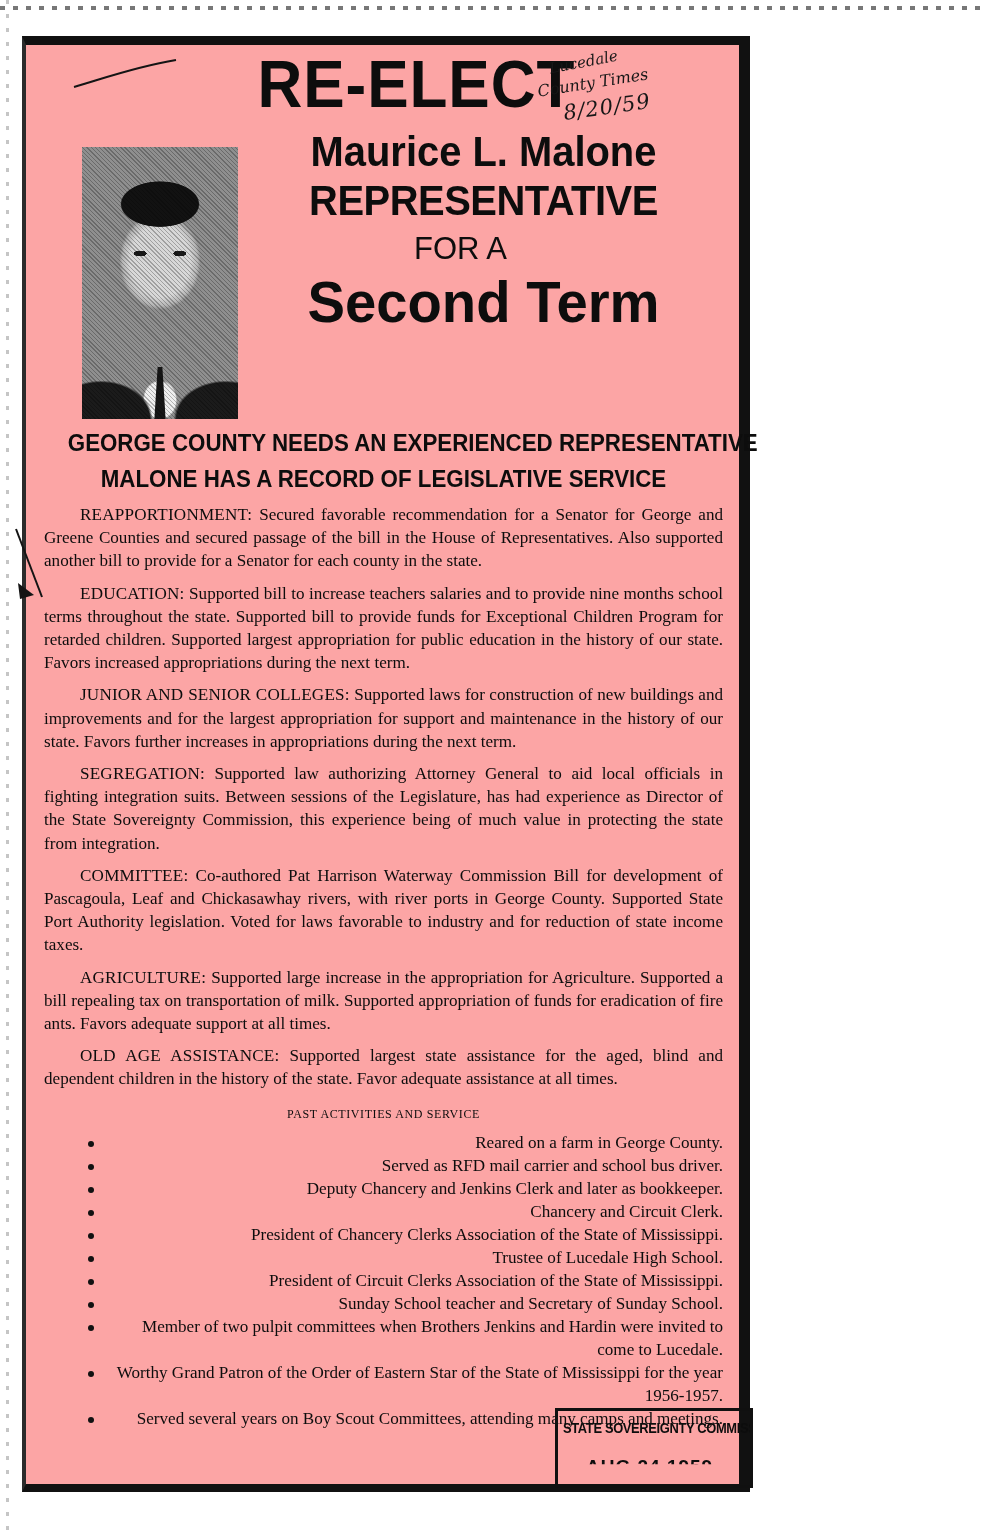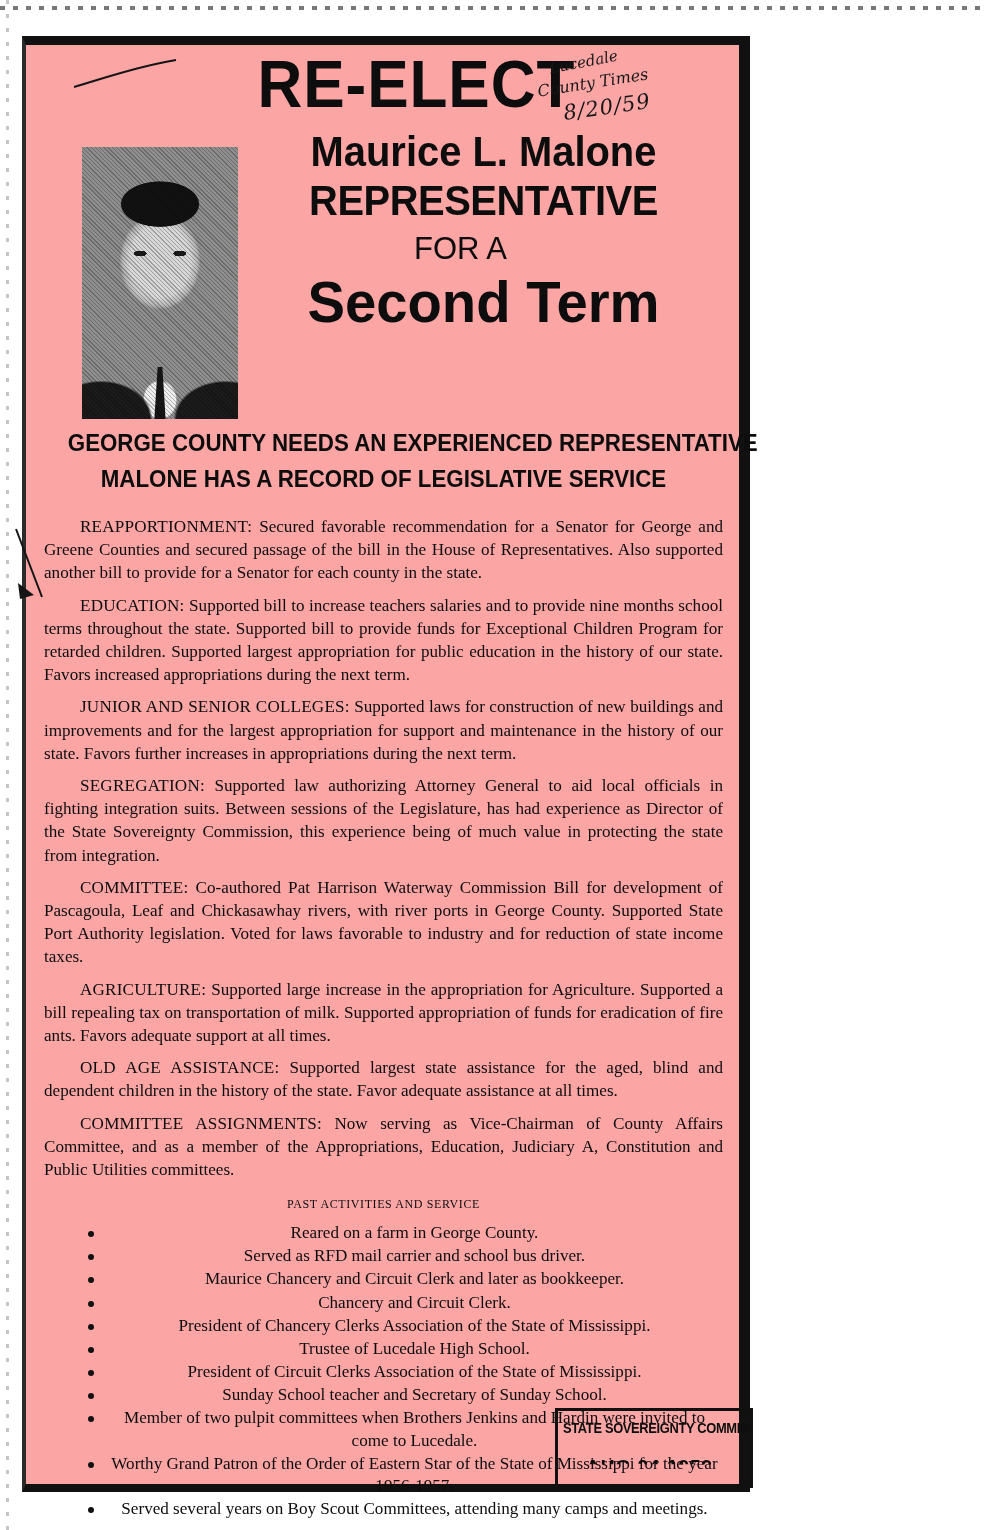--- a/index.html
+++ b/index.html
@@ -195,21 +195,21 @@
     font-family: "Liberation Sans", sans-serif;
     font-weight: bold;
     text-align: center;
     transform: scaleX(.93);
     white-space: nowrap;
   }
   .slogan-1 { font-size: 24px; line-height: 32px; margin-top: 8px; }
   .slogan-2 { font-size: 24px; line-height: 32px; margin-top: 4px; }
 
   
-  .body-copy { margin-top: 20px; }
+  .body-copy { margin-top: 8px; }
   .para {
     font-size: 17.1px;
     line-height: 23.2px;
     text-align: justify;
     text-indent: 36px;
     margin: 0 0 9px 0;
     -webkit-hyphens: none;
     hyphens: none;
   }
   .para .lead { letter-spacing: .2px; }
@@ -221,21 +221,21 @@
     letter-spacing: .6px;
     margin: 6px 0 4px 0;
   }
 
   
   .bullets { margin: 0; padding: 0; list-style: none; }
   .bullets li {
     position: relative;
     font-size: 17.1px;
     line-height: 22.6px;
-    text-align: center;
+    text-align: right;
   }
   .past-list li {
     padding-left: 62px;
     margin-bottom: .5px;
   }
   .past-list li::before {
     content: "";
     position: absolute;
     left: 44px;
     top: 9px;
@@ -349,30 +349,27 @@
       </p>
       <p class="para">
         <span class="lead">COMMITTEE:</span><span> Co-authored Pat Harrison Waterway Commission Bill for development of Pascagoula, Leaf and Chickasawhay rivers, with river ports in George County. Supported State Port Authority legislation. Voted for laws favorable to industry and for reduction of state income taxes.</span>
       </p>
       <p class="para">
         <span class="lead">AGRICULTURE:</span><span> Supported large increase in the appropriation for Agriculture. Supported a bill repealing tax on transportation of milk. Supported appropriation of funds for eradication of fire ants. Favors adequate support at all times.</span>
       </p>
       <p class="para">
         <span class="lead">OLD AGE ASSISTANCE:</span><span> Supported largest state assistance for the aged, blind and dependent children in the history of the state. Favor adequate assistance at all times.</span>
       </p>
-      <p class="para">
-        <span class="lead">COMMITTEE ASSIGNMENTS:</span><span> Now serving as Vice-Chairman of County Affairs Committee, and as a member of the Appropriations, Education, Judiciary A, Constitution and Public Utilities committees.</span>
-      </p>
     </div>
 
     <div class="section-head">PAST ACTIVITIES AND SERVICE</div>
     <ul class="bullets past-list">
       <li>Reared on a farm in George County.</li>
       <li>Served as RFD mail carrier and school bus driver.</li>
-      <li>Maurice Chancery and Circuit Clerk and later as bookkeeper.</li>
+      <li>Deputy Chancery and Jenkins Clerk and later as bookkeeper.</li>
       <li>Chancery and Circuit Clerk.</li>
       <li>President of Chancery Clerks Association of the State of Mississippi.</li>
       <li>Trustee of Lucedale High School.</li>
       <li>President of Circuit Clerks Association of the State of Mississippi.</li>
       <li>Sunday School teacher and Secretary of Sunday School.</li>
       <li>Member of two pulpit committees when Brothers Jenkins and Hardin were invited to come to Lucedale.</li>
       <li>Worthy Grand Patron of the Order of Eastern Star of the State of Mississippi for the year 1956-1957.</li>
       <li>Served several years on Boy Scout Committees, attending many camps and meetings.</li>
     </ul>
 

